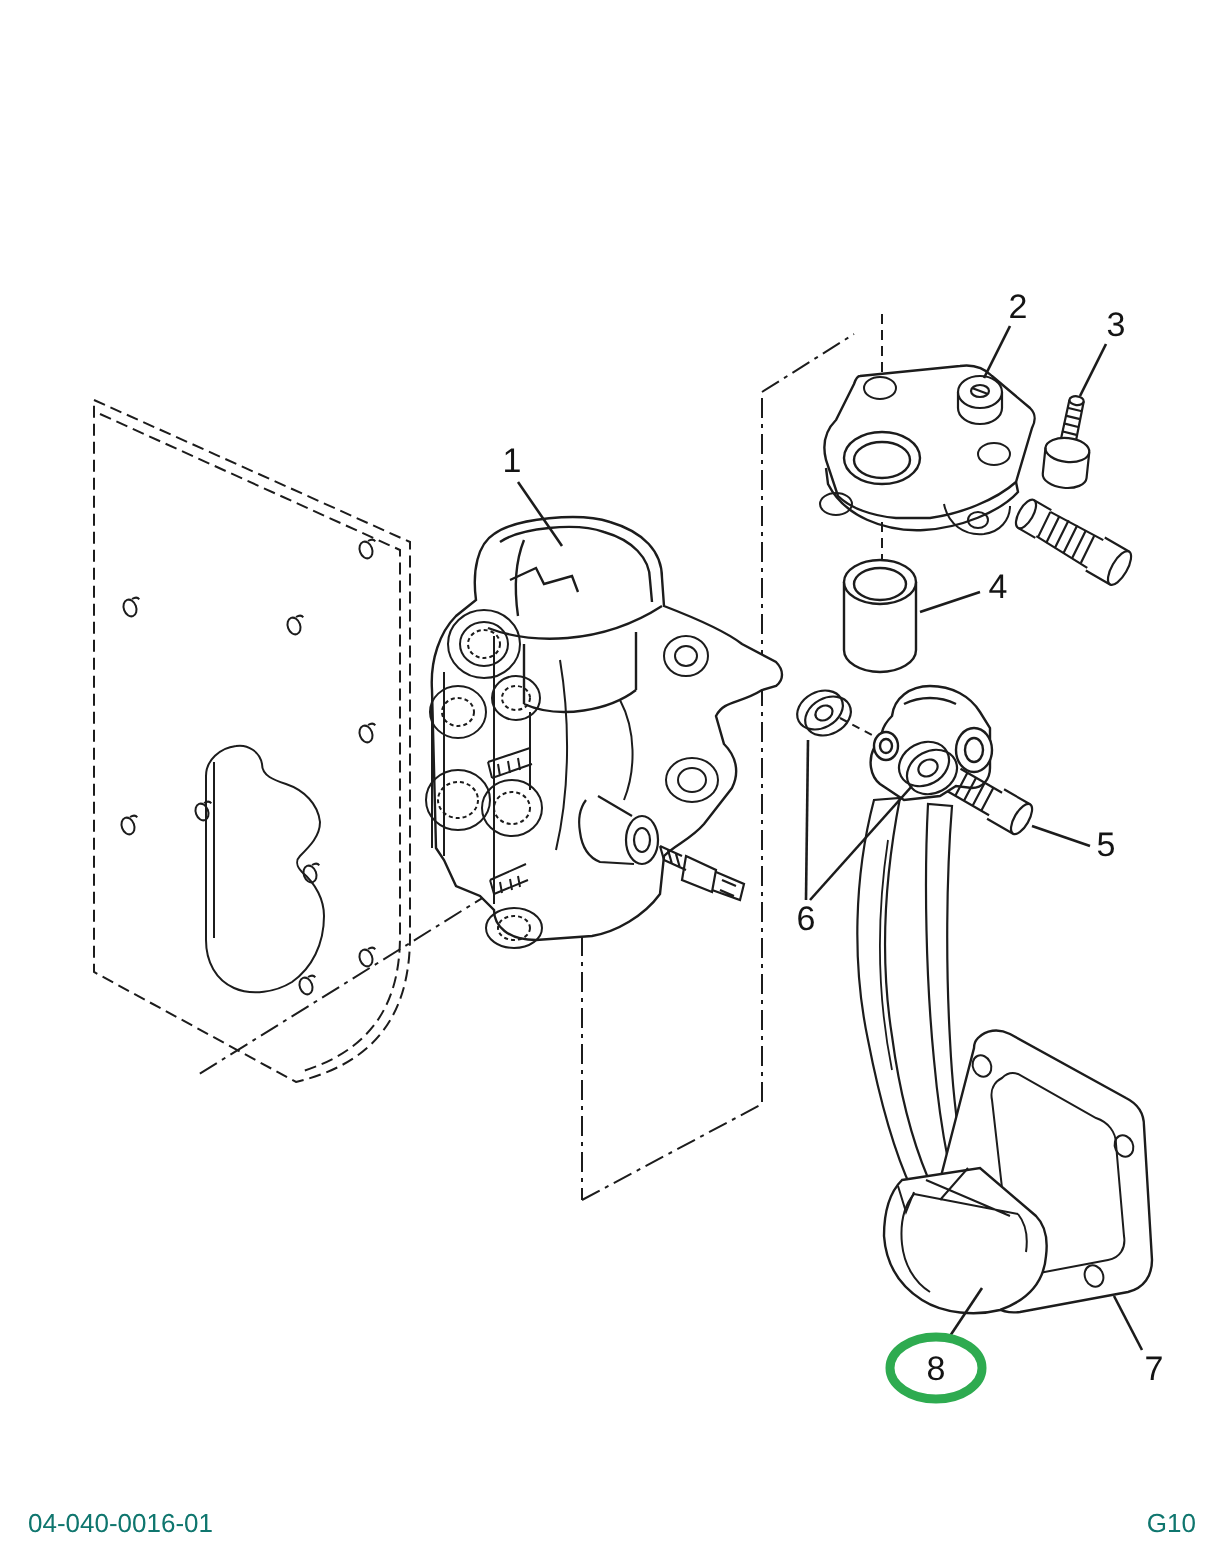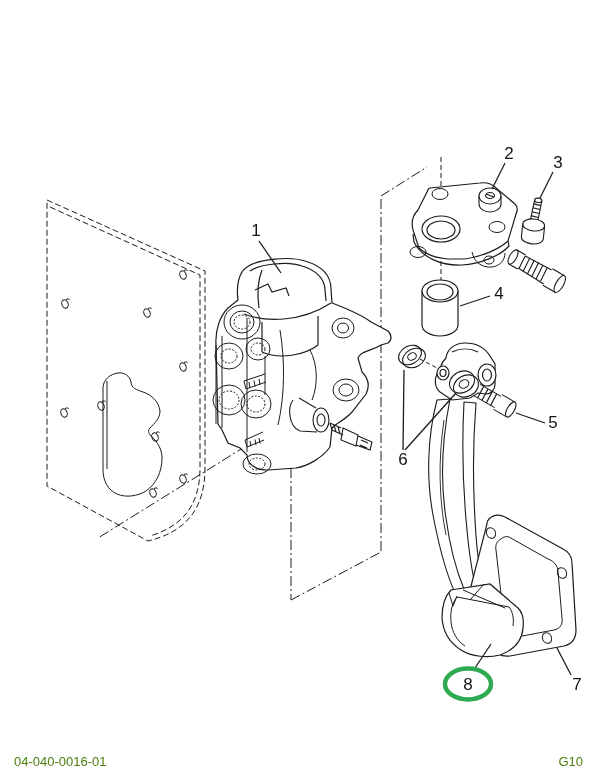--- a/index.html
+++ b/index.html
@@ -2,23 +2,23 @@
 <html><head>
 <meta charset="utf-8">
 <style>
   html,body{margin:0;padding:0;background:#ffffff;}
   body{width:610px;height:777px;position:relative;overflow:hidden;
        font-family:"Liberation Sans", sans-serif;}
   .stage{position:absolute;left:0;top:0;width:610px;height:777px;}
   svg{display:block;}
   svg text{font-family:"Liberation Sans", sans-serif;fill:#141414;}
   .callout-num{font-size:17px;}
-  .footer-text{position:absolute;bottom:8px;font-size:13px;color:#4d7c0f;}
+  .footer-text{position:absolute;bottom:8px;font-size:13px;color:#0f766e;}
   .footer-left{left:14px;}
-  .footer-right{right:27px;text-align:right;}
+  .footer-right{right:12px;text-align:right;}
 </style>
 </head>
 <body>
 
 <div class="stage">
 <svg width="610" height="777" viewBox="0 0 610 777">
 
   <defs>
     <g id="phole">
       <ellipse cx="0" cy="0" rx="3.1" ry="4.3" transform="rotate(-20)" fill="none" stroke="#1c1c1c" stroke-width="1"></ellipse>

